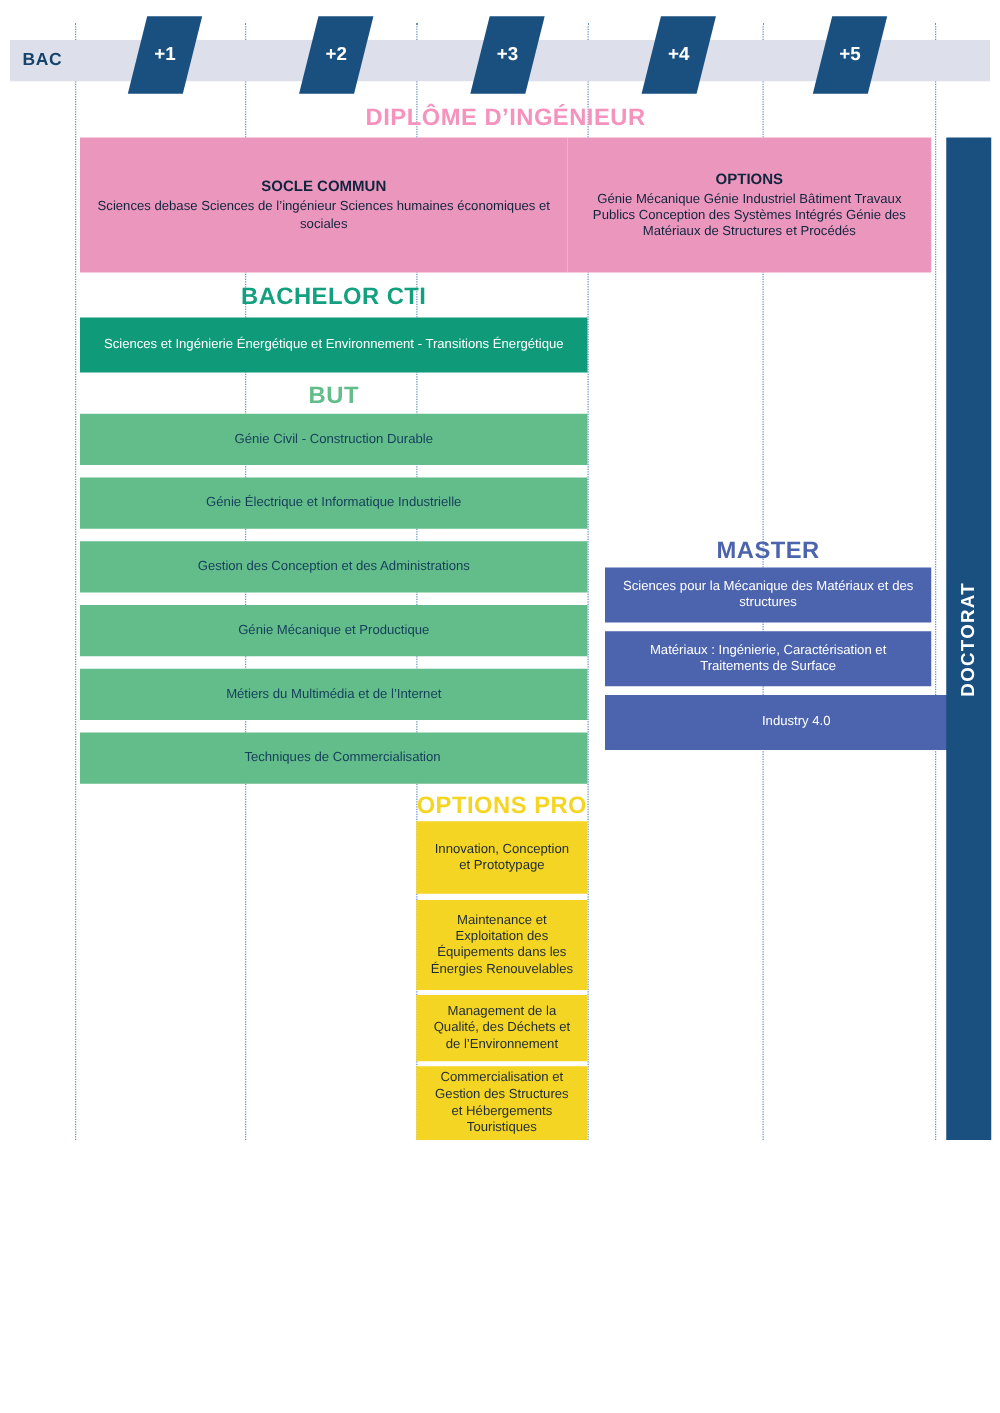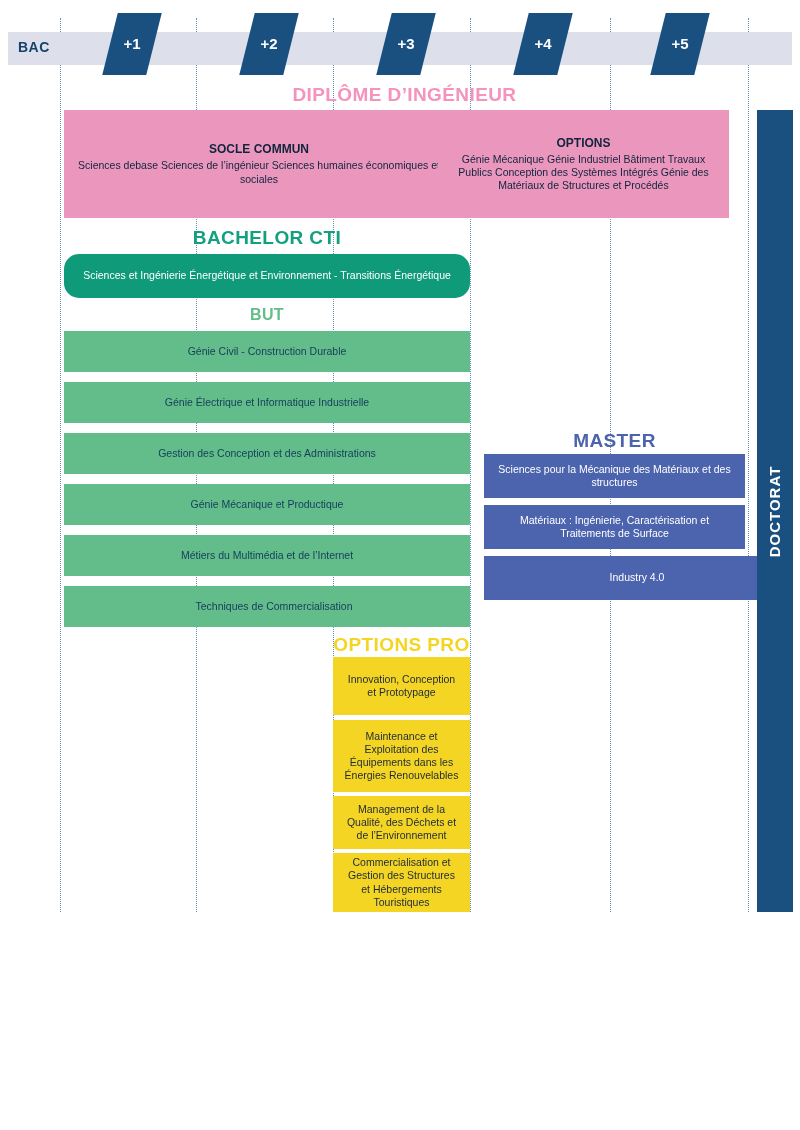--- a/index.html
+++ b/index.html
@@ -77,21 +77,21 @@
     align-items: center;
     justify-content: center;
     text-align: center;
     padding: 4px 10px;
     font-size: 10.5px;
     line-height: 1.25;
   }
 
   
   .pink       { background: #eb97bd; color: #10243d; }
-  .teal       { background: #0f9a7a; color: #ffffff; border-radius: 15px; }
+  .teal       { background: #0f9a7a; color: #ffffff; }
   .green      { background: #63bd8a; color: #17405c; }
   .blue       { background: #4c63ad; color: #ffffff; }
   .yellow     { background: #f5d524; color: #1d2a38; }
 
   .t-pink  { color: #f592bd; }
   .t-teal  { color: #12a07f; }
   .t-green { color: #63bd8a; }
   .t-blue  { color: #4c63ad; }
   .t-yellow{ color: #f5d524; }
 
@@ -147,32 +147,32 @@
   <span>+5</span>
 </div>
 
 <div class="sec-title t-pink" style="left:64px; top:84px; width:681px; font-size:19px;">DIPLÔME D’INGÉNIEUR</div>
 
 <div class="block pink" style="left:64px; top:110px; width:390px; height:108px; flex-direction:column;">
   <span class="strong">SOCLE COMMUN</span>
   <span>Sciences debase Sciences de l’ingénieur Sciences humaines économiques et sociales</span>
 </div>
 
-<div class="block pink" style="left:438px; top:110px; width:291px; height:108px; flex-direction:column;">
+<div class="block pink" style="left:454px; top:110px; width:291px; height:108px; flex-direction:column;">
   <span class="strong">OPTIONS</span>
   <span>Génie Mécanique Génie Industriel Bâtiment Travaux Publics Conception des Systèmes Intégrés Génie des Matériaux de Structures et Procédés</span>
 </div>
 
 <div class="sec-title t-teal" style="left:64px; top:227px; width:406px; font-size:19px;">BACHELOR CTI</div>
 
 <div class="block teal" style="left:64px; top:254px; width:406px; height:44px;">
   <span>Sciences et Ingénierie Énergétique et Environnement - Transitions Énergétique</span>
 </div>
 
-<div class="sec-title t-green" style="left:64px; top:306px; width:406px; font-size:16px;">BUT</div>
+<div class="sec-title t-green" style="left:64px; top:306px; width:406px; font-size:19px;">BUT</div>
 
 <div class="block green" style="left:64px; top:331px; width:406px; height:41px;">
   <span>Génie Civil - Construction Durable</span>
 </div>
 <div class="block green" style="left:64px; top:382px; width:406px; height:41px;">
   <span>Génie Électrique et Informatique Industrielle</span>
 </div>
 <div class="block green" style="left:64px; top:433px; width:406px; height:41px;">
   <span>Gestion des Conception et des Administrations</span>
 </div>

